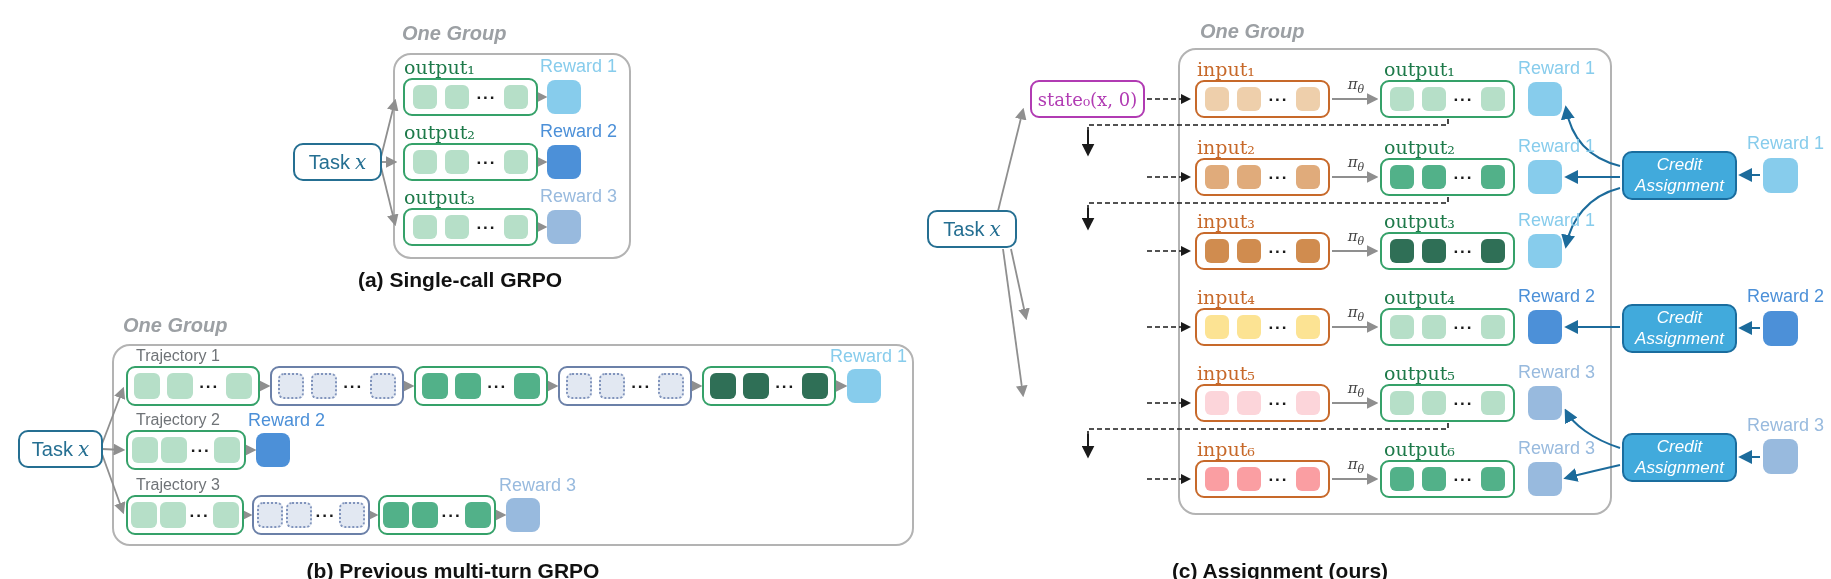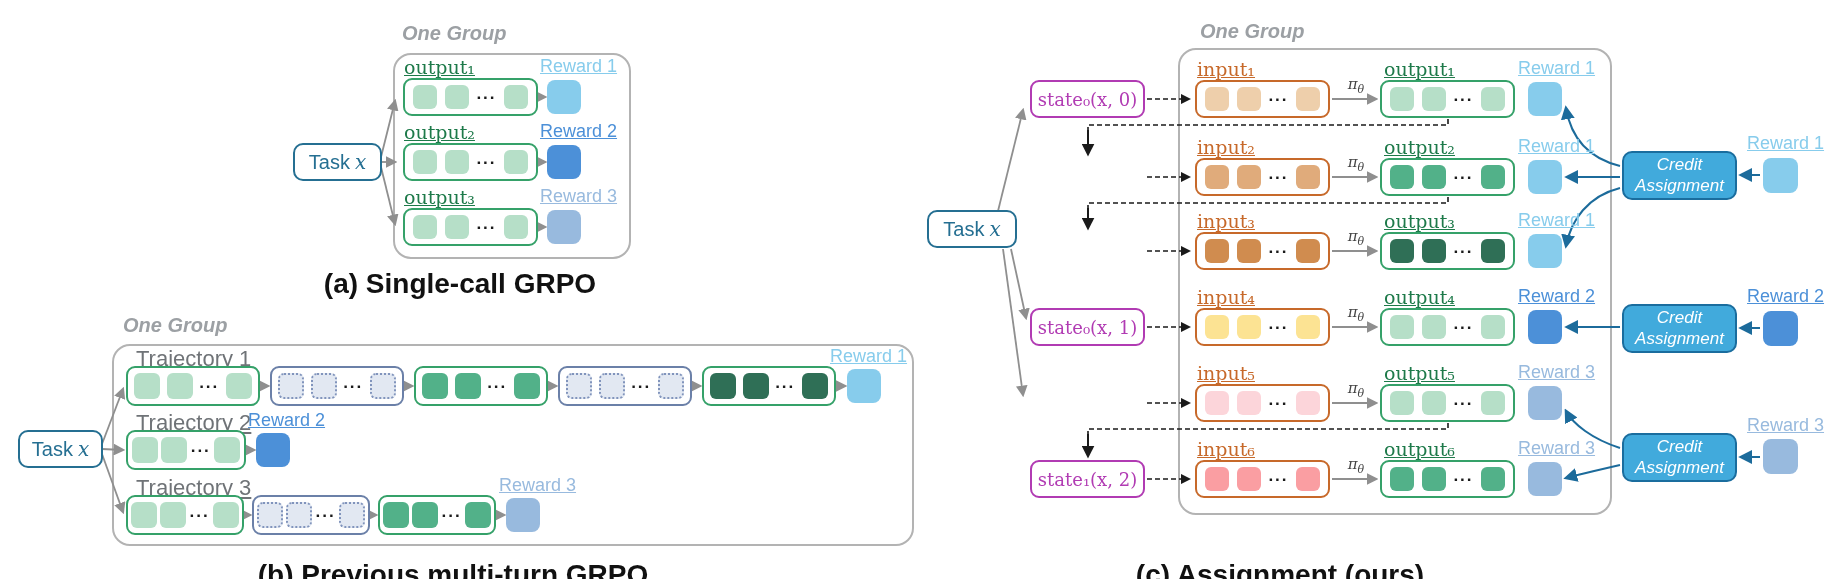--- a/index.html
+++ b/index.html
@@ -2,44 +2,44 @@
 <html><head>
 <meta charset="utf-8">
 <style>
   html,body{margin:0;padding:0;background:#fff;}
   #root{position:relative;width:1831px;height:579px;background:#fff;overflow:hidden;
         font-family:"Liberation Sans",sans-serif;margin-top:8px;}
   .group-rect{position:absolute;border:2.5px solid #B3B3B3;border-radius:18px;z-index:1;}
   #svglayer{position:absolute;left:0;top:0;z-index:2;pointer-events:none;}
   .group-label{position:absolute;z-index:3;color:#9CA0A4;font-weight:bold;font-style:italic;
                font-size:20px;white-space:nowrap;}
-  .caption{position:absolute;z-index:3;font-weight:bold;font-size:28px;color:#111;
+  .caption{position:absolute;z-index:3;font-weight:bold;font-size:21px;color:#111;
            text-align:center;white-space:nowrap;}
   .taskbox{position:absolute;z-index:3;background:#fff;border:2.5px solid #256F92;border-radius:10px;
            color:#256F92;font-size:20px;display:flex;align-items:center;justify-content:center;
            box-sizing:border-box;white-space:nowrap;}
   .taskbox .tvar{font-family:"DejaVu Serif",serif;font-style:italic;margin-left:5px;}
   .statebox{position:absolute;z-index:3;background:#fff;border:2px solid #B13BB3;border-radius:9px;
             color:#B13BB3;font-family:"DejaVu Serif",serif;font-size:18px;display:flex;
             align-items:center;justify-content:center;box-sizing:border-box;white-space:nowrap;}
   .seq{position:absolute;z-index:3;display:flex;align-items:center;justify-content:space-evenly;
        background:#fff;border:2px solid #35A169;border-radius:9px;box-sizing:border-box;}
   .seq.orange{border-color:#C7692A;}
   .seq.dotted{border-color:#6B80A8;}
   .sq{width:24px;height:24px;border-radius:6px;background:var(--sq,#ccc);}
   .pb .sq{width:26px;height:26px;}
   .seq.dotted .sq{background:#E2E8F2;border:2px dotted #8194BC;box-sizing:border-box;}
   .dots{font-weight:700;font-size:17px;letter-spacing:1px;color:#1a1a1a;line-height:1;}
   .reward-sq{position:absolute;z-index:3;width:34px;height:34px;border-radius:8px;}
-  .label{position:absolute;z-index:3;line-height:1.1;white-space:nowrap;text-decoration:underline;}
+  .label{position:absolute;z-index:3;line-height:1.1;white-space:nowrap;}
   .mathlabel{font-family:"DejaVu Serif",serif;font-size:19px;}
   .input-label{color:#C7692A;}
   .output-label{color:#1E7A4A;}
   .reward-label{font-size:18px;}
-  .traj-label{font-size:22px;color:#6F7377;}
+  .traj-label{font-size:16px;color:#6F7377;}
   .pi-label{position:absolute;z-index:3;width:40px;text-align:center;
             font-family:"DejaVu Serif",serif;font-style:italic;font-size:15px;color:#444;}
   .pi-label sub{font-size:11px;}
   .ca-box{position:absolute;z-index:3;background:#41AADC;border:2px solid #1A6D9E;border-radius:10px;
           color:#fff;font-style:italic;font-size:17px;line-height:1.2;display:flex;align-items:center;
           justify-content:center;text-align:center;box-sizing:border-box;padding:2px 6px;}
 </style>
 </head>
 <body>
 
@@ -293,21 +293,20 @@
   <div class="label mathlabel output-label" style="left:1384px;top:203px">output₃</div>
   <div class="seq" style="left: 1380px; top: 224px; width: 135px; height: 38px; --sq: #2F6F56;">
     <span class="sq"></span>
       <span class="sq"></span>
       <span class="dots">···</span>
       <span class="sq"></span>
   </div>
   <div class="label reward-label" style="left: 1518px; top: 203px; color: rgb(135, 204, 236);">Reward 1</div>
   <div class="reward-sq" style="left: 1528px; top: 226px; background-color: rgb(135, 204, 236);"></div>
 
-  <div class="statebox" style="left:1030px;top:300px;width:115px;height:38px">state₀(x, 1)</div>
   <div class="label mathlabel input-label" style="left:1197px;top:279px">input₄</div>
   <div class="seq orange" style="left: 1195px; top: 300px; width: 135px; height: 38px; --sq: #FCE393;">
     <span class="sq"></span>
       <span class="sq"></span>
       <span class="dots">···</span>
       <span class="sq"></span>
   </div>
   <div class="pi-label" style="left:1336px;top:295px"><span>π</span><sub>θ</sub></div>
   <div class="label mathlabel output-label" style="left:1384px;top:279px">output₄</div>
   <div class="seq" style="left: 1380px; top: 300px; width: 135px; height: 38px; --sq: #B6DFC8;">
@@ -330,21 +329,20 @@
   <div class="label mathlabel output-label" style="left:1384px;top:355px">output₅</div>
   <div class="seq" style="left: 1380px; top: 376px; width: 135px; height: 38px; --sq: #B6DFC8;">
     <span class="sq"></span>
       <span class="sq"></span>
       <span class="dots">···</span>
       <span class="sq"></span>
   </div>
   <div class="label reward-label" style="left: 1518px; top: 355px; color: rgb(152, 186, 222);">Reward 3</div>
   <div class="reward-sq" style="left: 1528px; top: 378px; background-color: rgb(152, 186, 222);"></div>
 
-  <div class="statebox" style="left:1030px;top:452px;width:115px;height:38px">state₁(x, 2)</div>
   <div class="label mathlabel input-label" style="left:1197px;top:431px">input₆</div>
   <div class="seq orange" style="left: 1195px; top: 452px; width: 135px; height: 38px; --sq: #FA9EA2;">
     <span class="sq"></span>
       <span class="sq"></span>
       <span class="dots">···</span>
       <span class="sq"></span>
   </div>
   <div class="pi-label" style="left:1336px;top:447px"><span>π</span><sub>θ</sub></div>
   <div class="label mathlabel output-label" style="left:1384px;top:431px">output₆</div>
   <div class="seq" style="left: 1380px; top: 452px; width: 135px; height: 38px; --sq: #52B189;">

